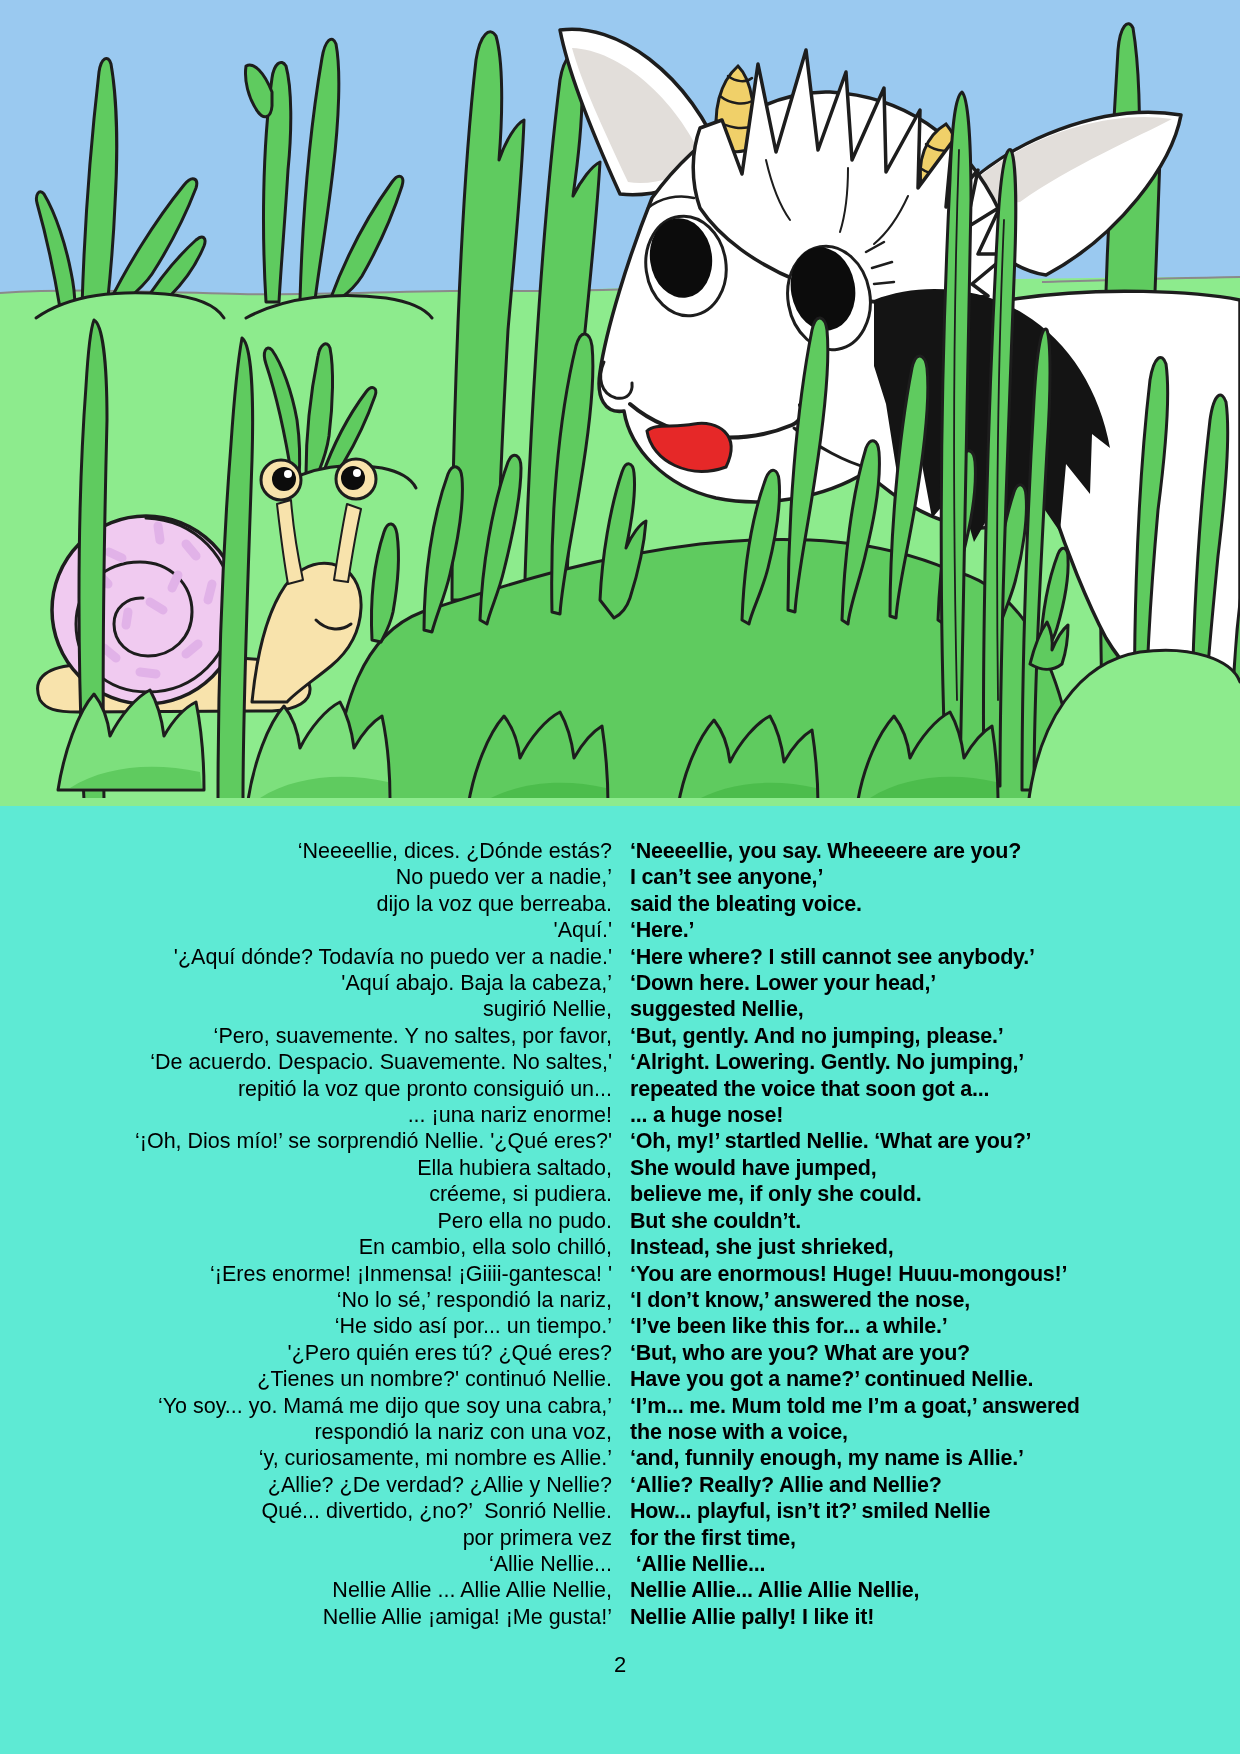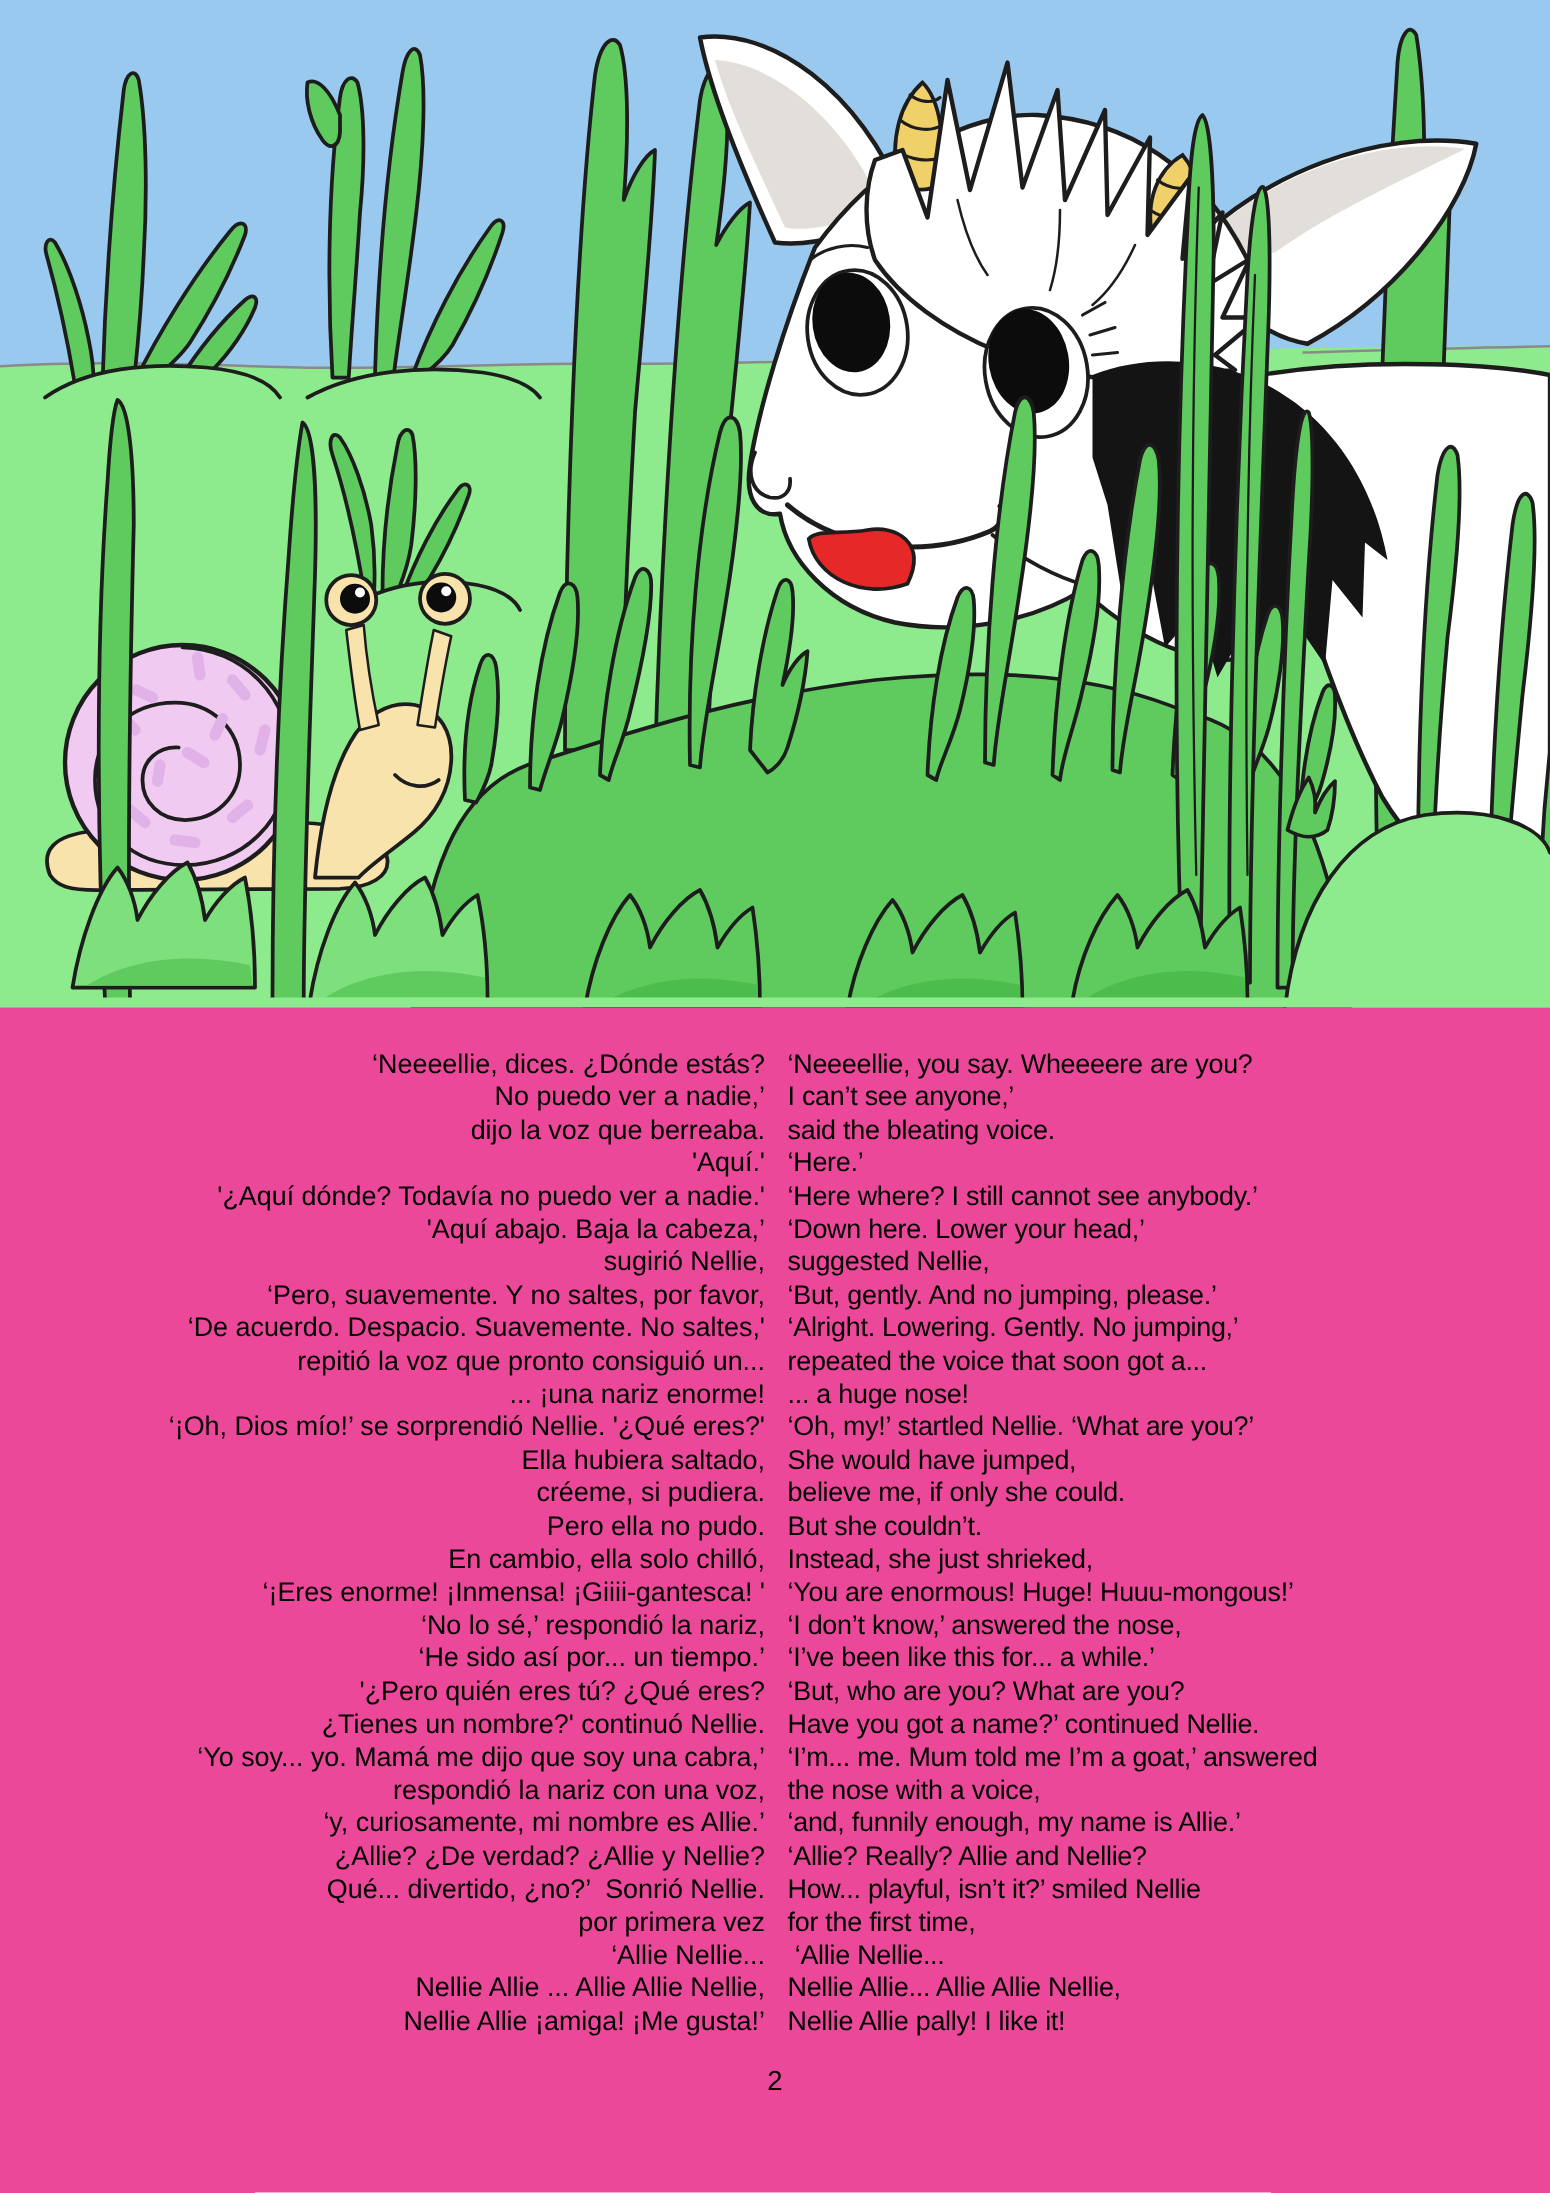--- a/index.html
+++ b/index.html
@@ -3,26 +3,26 @@
 <meta charset="utf-8">
 <style>
   :root{
     --sky:#9AC9F0; --meadow:#8DEB8D; --grass:#5FCB5F; --grass-dark:#4CBD4C;
     --tuft:#7DE07D; --outline:#1D1D1D; --horizon:#8A8A8A;
     --goat-white:#FFFFFF; --goat-ear:#E2DEDA; --goat-patch:#141414;
     --horn:#F0D069; --tongue:#E62828;
     --snail-body:#F8E3AC; --snail-shell:#F0CAF0; --snail-marks:#E1B2E8;
   }
   html,body{margin:0;padding:0;background:#fff;}
-  .page{position:relative;width:1240px;height:1754px;background:#ec4899;overflow:hidden;
+  .page{position:relative;width:1240px;height:1754px;background:#5eead4;overflow:hidden;
         font-family:"Liberation Sans",sans-serif;color:#000;}
   .illustration{position:absolute;top:0;left:0;width:1240px;height:806px;}
   .columns{position:absolute;top:838px;left:0;width:1240px;display:flex;}
   .col-es{width:612px;text-align:right;font-weight:normal;}
-  .col-en{margin-left:18px;flex:1;text-align:left;font-weight:normal;letter-spacing:-0.2px;}
+  .col-en{margin-left:18px;flex:1;text-align:left;font-weight:bold;letter-spacing:-0.2px;}
   .line{font-size:21.5px;line-height:26.4px;white-space:pre;}
   .page-number{position:absolute;top:1652px;left:0;width:1240px;text-align:center;
                font-size:22px;font-weight:normal;}
   
   .sky{fill:var(--sky);}
   .meadow{fill:var(--meadow);}
   .hline{fill:none;stroke:var(--horizon);stroke-width:2;}
   .marc{fill:none;stroke:var(--outline);stroke-width:3;stroke-linecap:round;}
   .blade{fill:var(--grass);stroke:var(--outline);stroke-width:3;stroke-linejoin:round;}
   .tuft{fill:var(--tuft);stroke:var(--outline);stroke-width:3;stroke-linejoin:round;}

